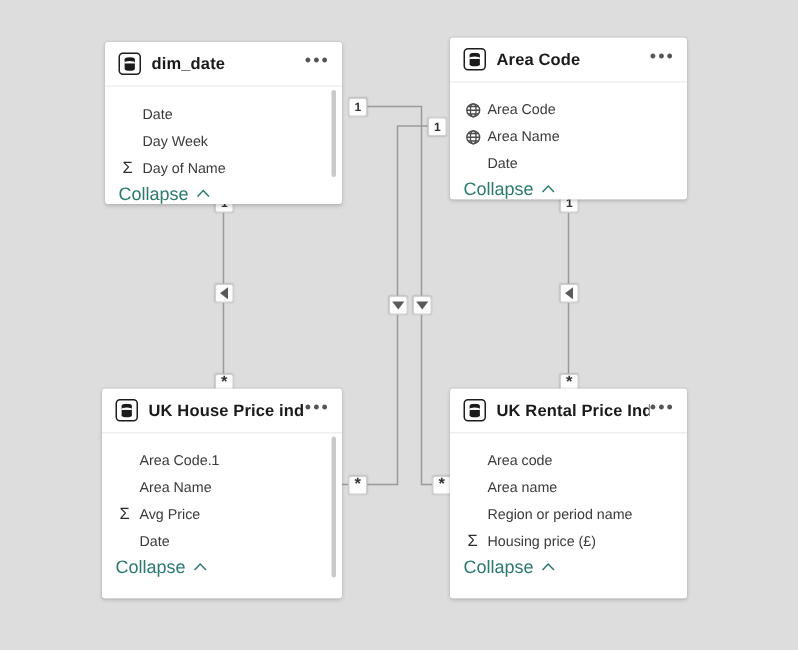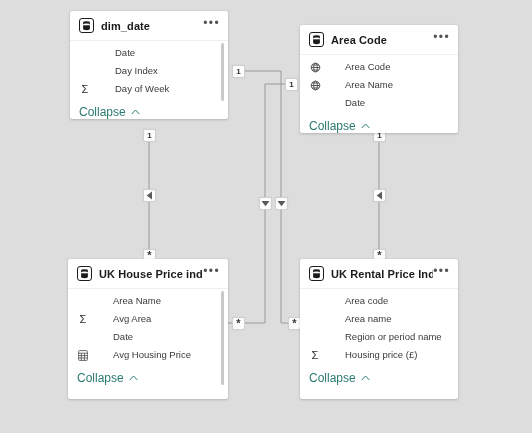--- a/index.html
+++ b/index.html
@@ -74,27 +74,26 @@
     line-height:8px;
     padding-bottom:5px;
     flex:0 0 auto;
     cursor:pointer;
   }
   .card-body{
     padding:6px 0 0 0;
     position:relative;
   }
   .field{
-    display:flex;align-items:flex-start;
+    display:flex;align-items:flex-end;
     height:18px;
     padding-left:9px;
     font-size:9.5px;
     color:#3a3a3a;
     white-space:nowrap;
-    gap:20px;
   }
   .fi{
     width:12px;height:12px;
     flex:0 0 auto;
     margin-right:4px;
     display:flex;align-items:center;justify-content:center;
     color:#4a4a4a;
   }
   .fi.blank{}
   .fi.sigma{font-size:11px;line-height:11px;color:#2b2b2b;}
@@ -173,21 +172,21 @@
         <span>*</span>
       </div>
       <div class="badge arrow" style="left: 259px; top: 197px;">
         <svg width="9" height="7" viewBox="0 0 9 7" xmlns="http://www.w3.org/2000/svg">
           <path d="M0.5 1 L8.5 1 L4.5 6.3 Z" fill="#5a5a5a"></path>
         </svg>
       </div>
     </div>
 
   <div id="cards">
-      <div class="card" style="left: 70px; top: 11px; width: 158px; height: 108px;">
+      <div class="card" style="left: 70px; top: 28px; width: 158px; height: 108px;">
         <div class="card-head">
           <span class="tbl-icon">
             <svg width="9" height="10" viewBox="0 0 9 10" xmlns="http://www.w3.org/2000/svg">
               <ellipse cx="4.5" cy="1.6" rx="3.4" ry="1.4" fill="#1c1c1c"></ellipse>
               <rect x="1.1" y="1.6" width="6.8" height="2.1" fill="#1c1c1c"></rect>
               <ellipse cx="4.5" cy="3.9" rx="3.4" ry="1.3" fill="#ffffff"></ellipse>
               <rect x="1.1" y="4.3" width="6.8" height="3.3" fill="#1c1c1c"></rect>
               <ellipse cx="4.5" cy="7.8" rx="3.4" ry="1.4" fill="#1c1c1c"></ellipse>
             </svg>
           </span>
@@ -195,25 +194,25 @@
           <span class="ellipsis">•••</span>
         </div>
         <div class="card-body">
           <div class="scrollbar" style="top:2px;height:58px"></div>
           <div class="field">
             <span class="fi blank"></span>
             <span class="field-label">Date</span>
           </div>
           <div class="field">
             <span class="fi blank"></span>
-            <span class="field-label">Day Index</span>
+            <span class="field-label">Day Week</span>
           </div>
           <div class="field">
             <span class="fi sigma">Σ</span>
-            <span class="field-label">Day of Week</span>
+            <span class="field-label">Day of Name</span>
           </div>
           <div class="collapse">
             <span>Collapse</span>
             <svg class="chev" width="9" height="6" viewBox="0 0 9 6" xmlns="http://www.w3.org/2000/svg">
               <path d="M0.7 5 L4.5 1 L8.3 5" fill="none" stroke="#2b7a6f" stroke-width="1"></path>
             </svg>
           </div>
         </div>
       </div>
       <div class="card" style="left: 300px; top: 25px; width: 158px; height: 108px;">
@@ -278,42 +277,33 @@
               <ellipse cx="4.5" cy="7.8" rx="3.4" ry="1.4" fill="#1c1c1c"></ellipse>
             </svg>
           </span>
           <span class="card-title">UK House Price index</span>
           <span class="ellipsis">•••</span>
         </div>
         <div class="card-body">
           <div class="scrollbar" style="top:2px;height:94px"></div>
           <div class="field">
             <span class="fi blank"></span>
+            <span class="field-label">Area Code.1</span>
+          </div>
+          <div class="field">
+            <span class="fi blank"></span>
             <span class="field-label">Area Name</span>
           </div>
           <div class="field">
             <span class="fi sigma">Σ</span>
-            <span class="field-label">Avg Area</span>
+            <span class="field-label">Avg Price</span>
           </div>
           <div class="field">
             <span class="fi blank"></span>
             <span class="field-label">Date</span>
-          </div>
-          <div class="field">
-            <span class="fi">
-              <svg width="10" height="11" viewBox="0 0 10 11" xmlns="http://www.w3.org/2000/svg" stroke="#4a4a4a" fill="none" stroke-width="0.8">
-                <rect x="0.6" y="0.6" width="8.8" height="9.8" rx="0.8"></rect>
-                <line x1="0.6" y1="3.2" x2="9.4" y2="3.2"></line>
-                <line x1="0.6" y1="5.6" x2="9.4" y2="5.6"></line>
-                <line x1="0.6" y1="8" x2="9.4" y2="8"></line>
-                <line x1="3.3" y1="3.2" x2="3.3" y2="10.4"></line>
-                <line x1="6.4" y1="3.2" x2="6.4" y2="10.4"></line>
-              </svg>
-            </span>
-            <span class="field-label">Avg Housing Price</span>
           </div>
           <div class="collapse">
             <span>Collapse</span>
             <svg class="chev" width="9" height="6" viewBox="0 0 9 6" xmlns="http://www.w3.org/2000/svg">
               <path d="M0.7 5 L4.5 1 L8.3 5" fill="none" stroke="#2b7a6f" stroke-width="1"></path>
             </svg>
           </div>
         </div>
       </div>
       <div class="card" style="left: 300px; top: 259px; width: 158px; height: 140px;">

